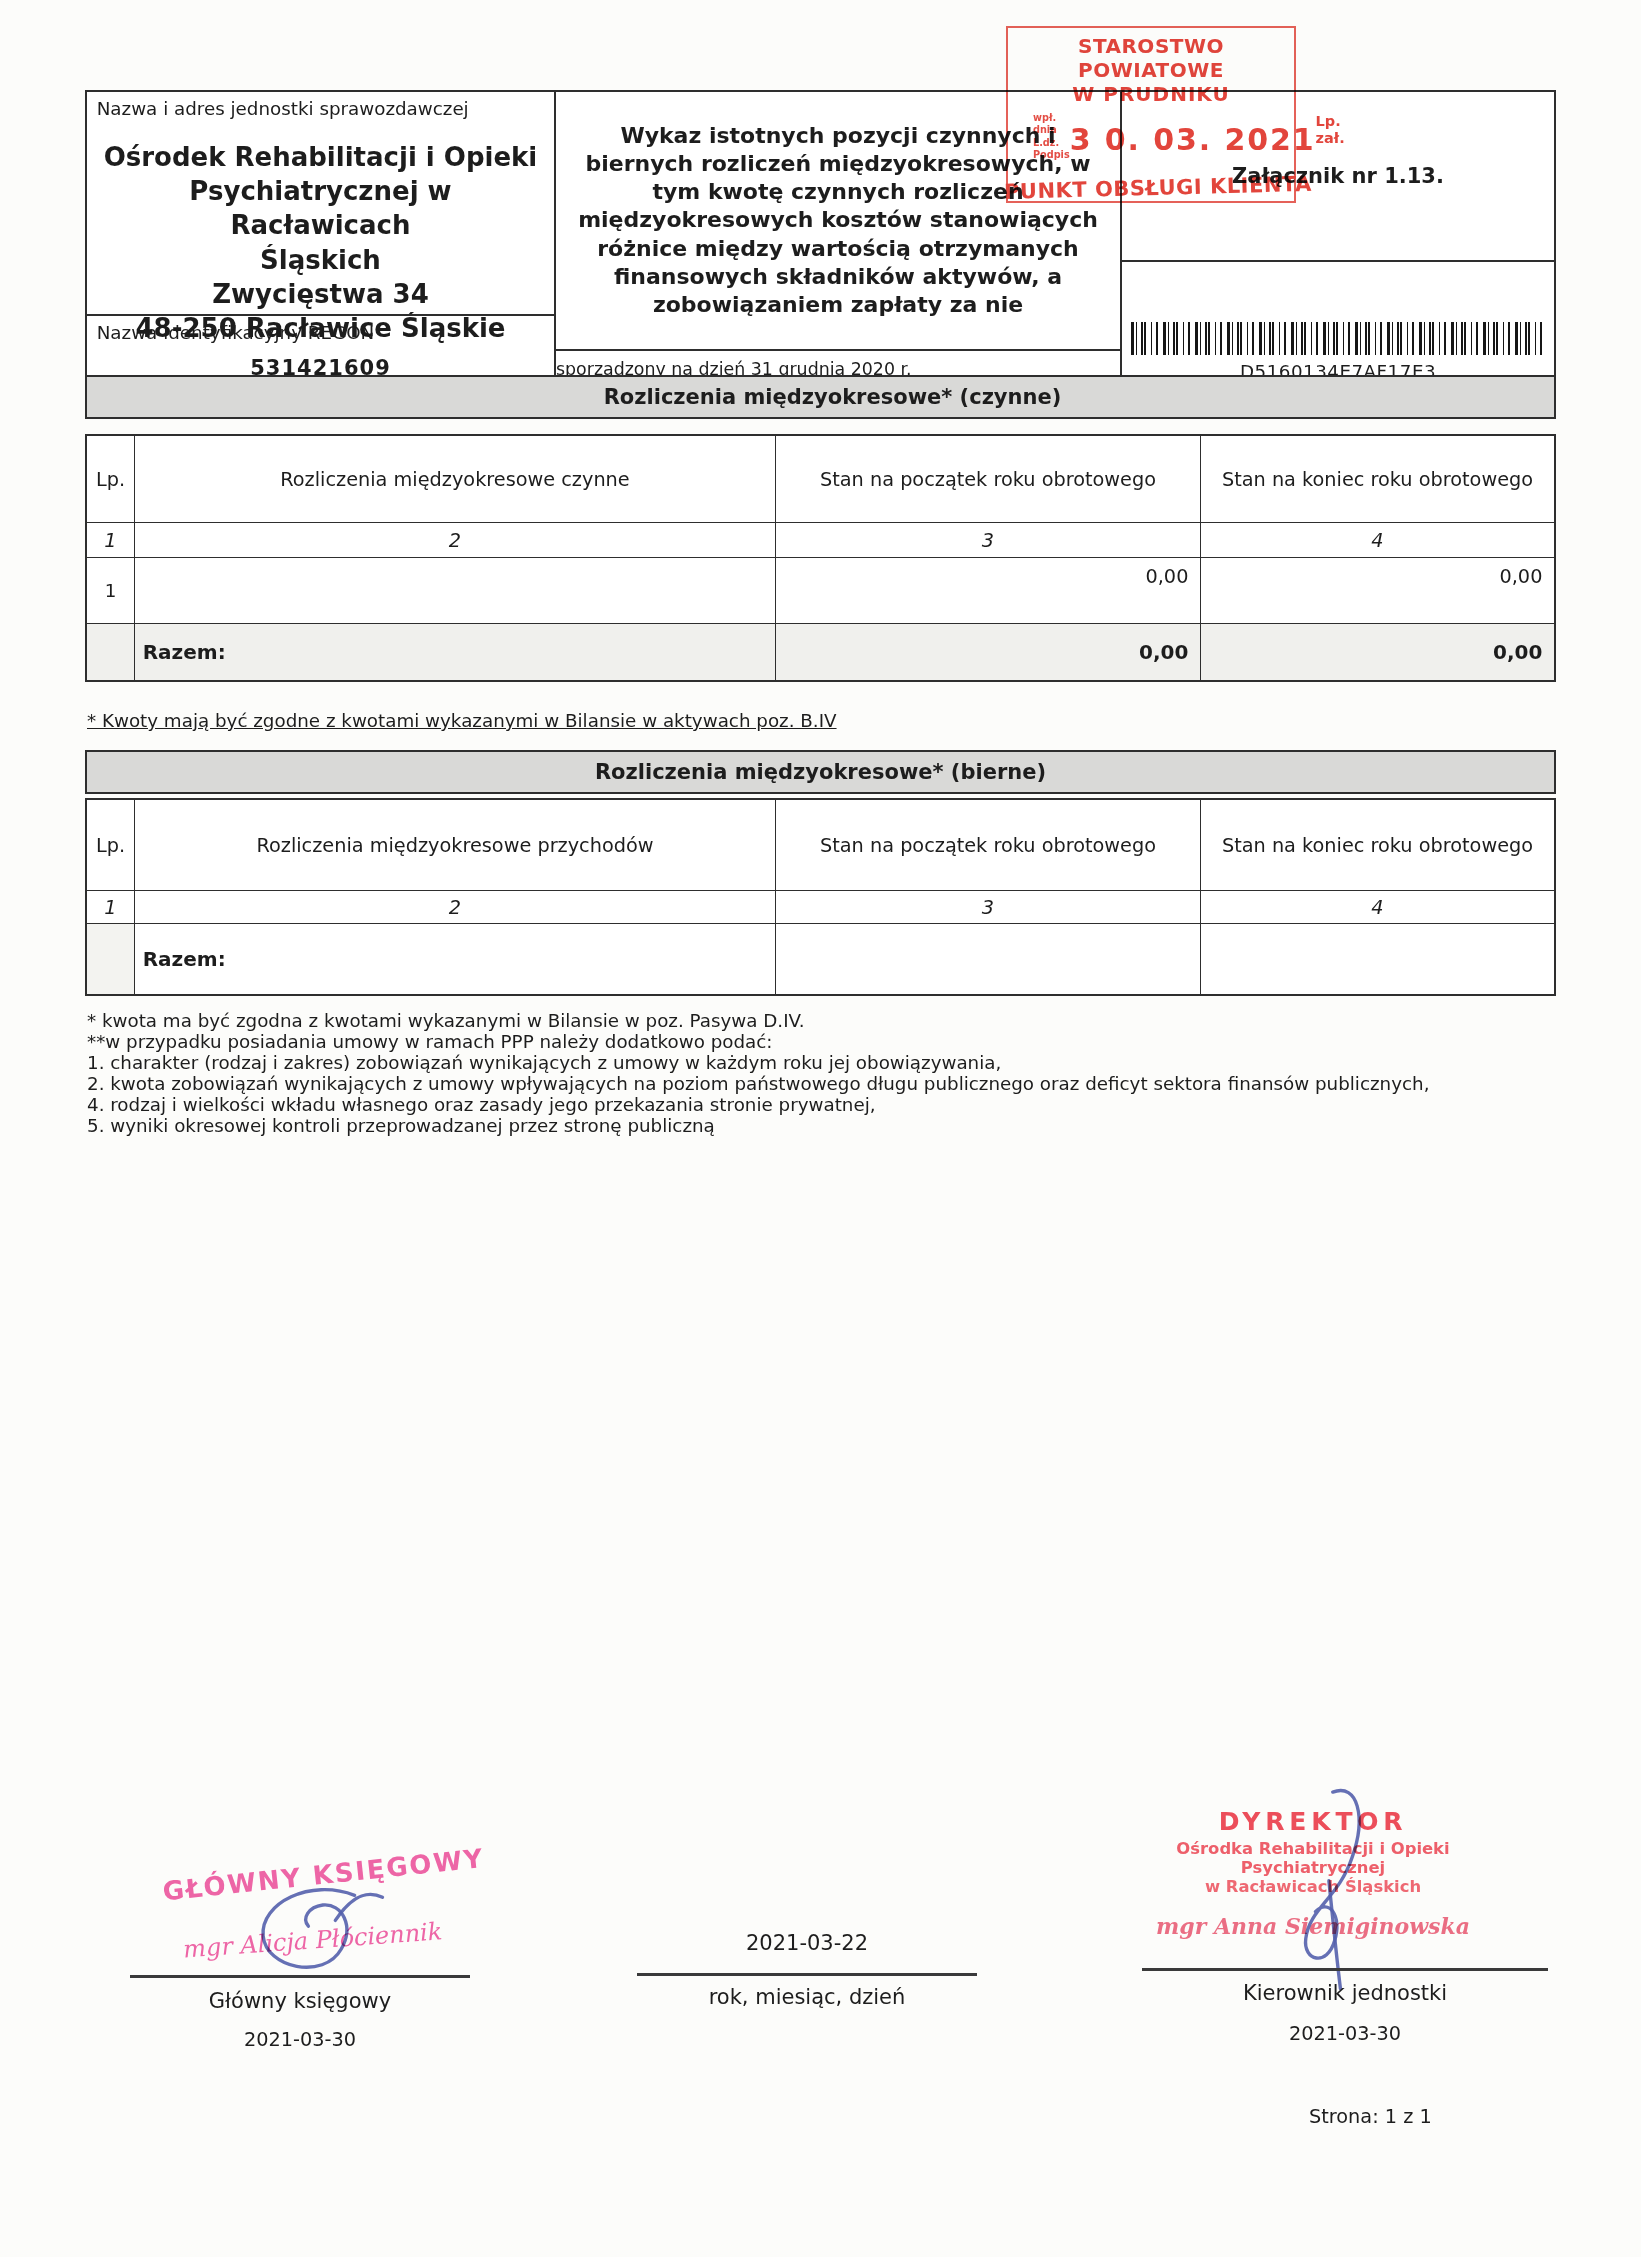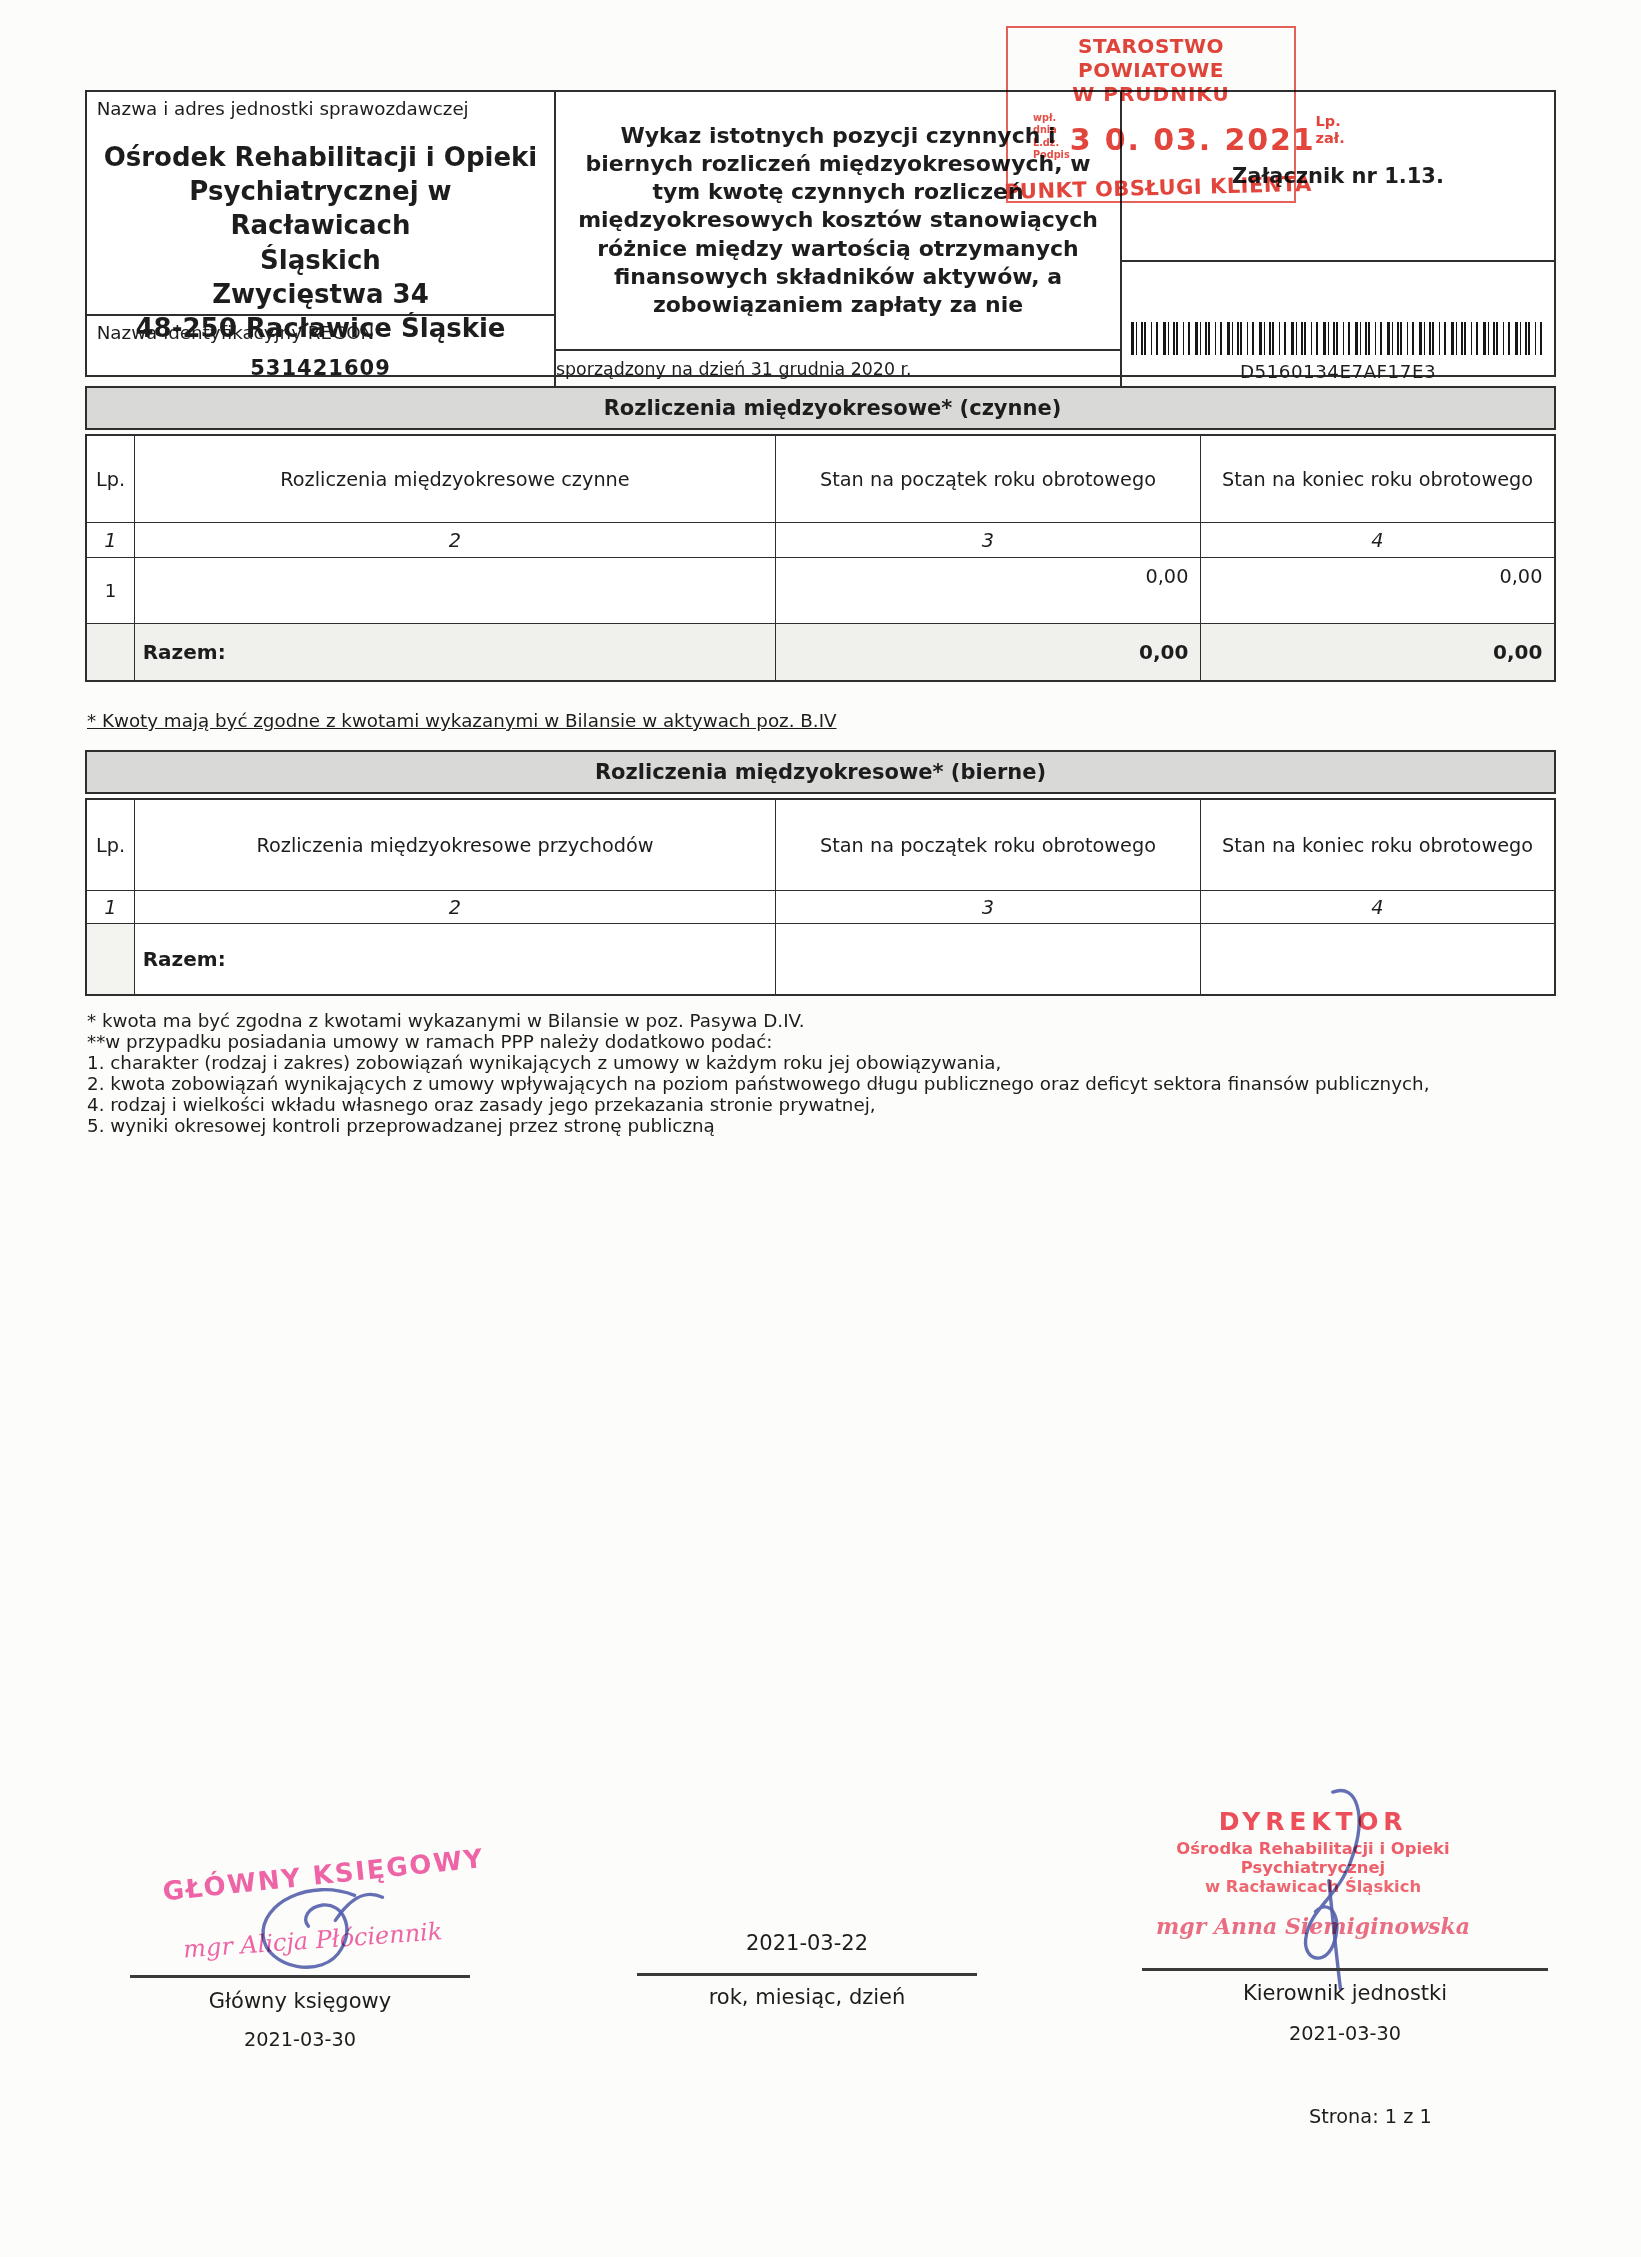--- a/index.html
+++ b/index.html
@@ -126,21 +126,21 @@
       </div>
       <div class="st-date">3 0. 03. 2021</div>
       <div class="st-right">
         <div>Lp.</div>
         <div>zał.</div>
       </div>
     </div>
     <div class="st-bottom">PUNKT OBSŁUGI KLIENTA</div>
   </div>
 
-  <div class="abs band" style="top:386px;padding-left:24px;">
+  <div class="abs band" style="top:375px;padding-left:24px;">
     <span>Rozliczenia międzyokresowe* (czynne)</span>
   </div>
 
   <div class="abs dtable" style="top:434px;grid-template-rows:87px 35px 66px 56px;">
     <div class="tc head">Lp.</div>
     <div class="tc head">Rozliczenia międzyokresowe czynne</div>
     <div class="tc head">Stan na początek roku obrotowego</div>
     <div class="tc head lastc">Stan na koniec roku obrotowego</div>
 
     <div class="tc cnum">1</div>

